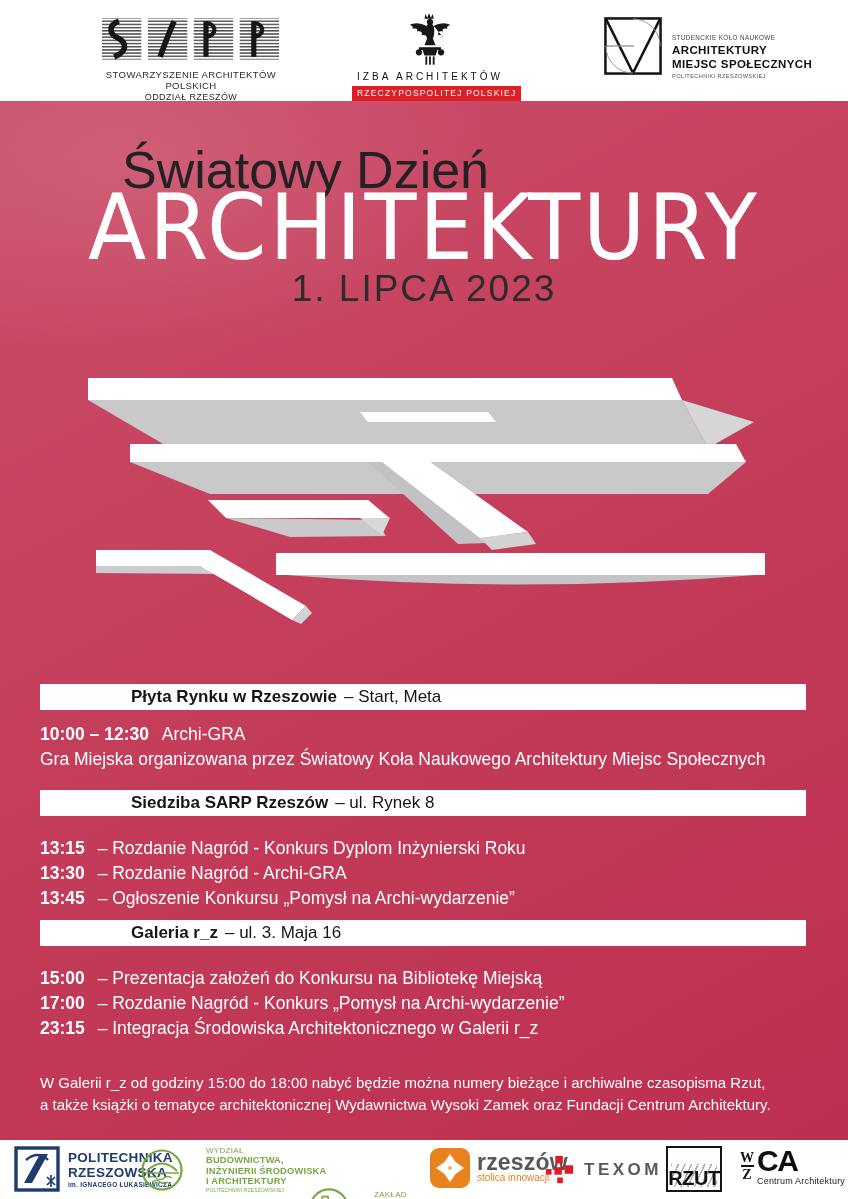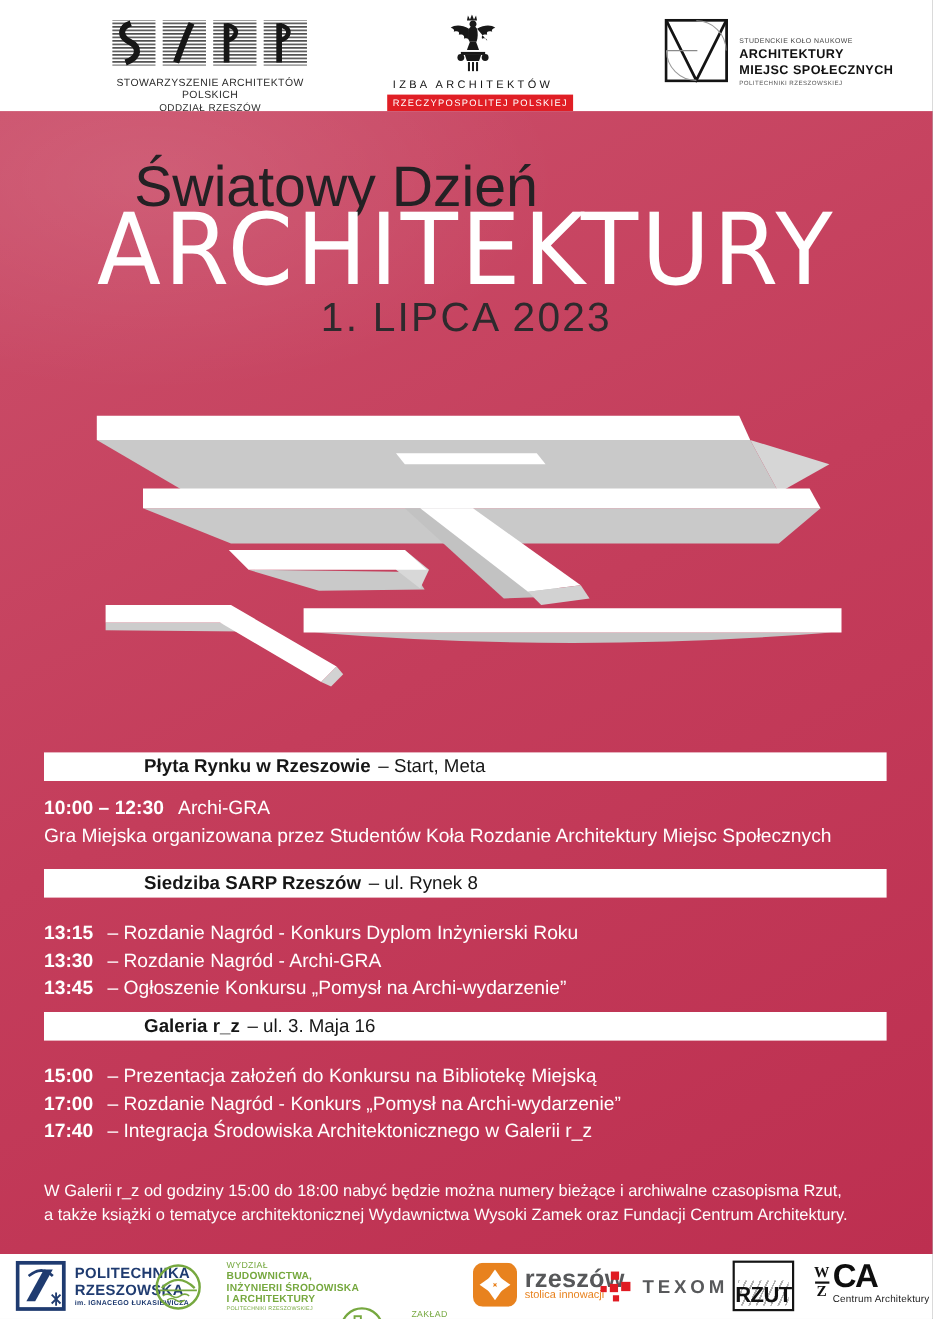--- a/index.html
+++ b/index.html
@@ -181,21 +181,21 @@
 
   <div class="venue-bar" style="top:684px">
     <span class="vb">Płyta Rynku w Rzeszowie</span>
     <span class="vr">– Start, Meta</span>
   </div>
   <div class="sched" style="top:722px">
     <div class="line">
       <b>10:00 – 12:30</b>
       <span class="txt">Archi-GRA</span>
     </div>
-    <div class="line">Gra Miejska organizowana przez Studentów Koła Rozdanie Architektury Miejsc Społecznych</div>
+    <div class="line">Gra Miejska organizowana przez Światowy Koła Naukowego Architektury Miejsc Społecznych</div>
   </div>
 
   <div class="venue-bar" style="top:790px">
     <span class="vb">Siedziba SARP Rzeszów</span>
     <span class="vr">– ul. Rynek 8</span>
   </div>
   <div class="sched" style="top:836px">
     <div class="line">
       <b>13:15</b>
       <span class="txt">– Rozdanie Nagród - Konkurs Dyplom Inżynierski Roku</span>
@@ -217,21 +217,21 @@
   <div class="sched" style="top:966px">
     <div class="line">
       <b>15:00</b>
       <span class="txt">– Prezentacja założeń do Konkursu na Bibliotekę Miejską</span>
     </div>
     <div class="line">
       <b>17:00</b>
       <span class="txt">– Rozdanie Nagród - Konkurs „Pomysł na Archi-wydarzenie”</span>
     </div>
     <div class="line">
-      <b>17:40</b>
+      <b>23:15</b>
       <span class="txt">– Integracja Środowiska Architektonicznego w Galerii r_z</span>
     </div>
   </div>
 
   <div class="note">
     <div>W Galerii r_z od godziny 15:00 do 18:00 nabyć będzie można numery bieżące i archiwalne czasopisma Rzut,</div>
     <div>a także książki o tematyce architektonicznej Wydawnictwa Wysoki Zamek oraz Fundacji Centrum Architektury.</div>
   </div>
 
   <div class="band-bottom"></div>

